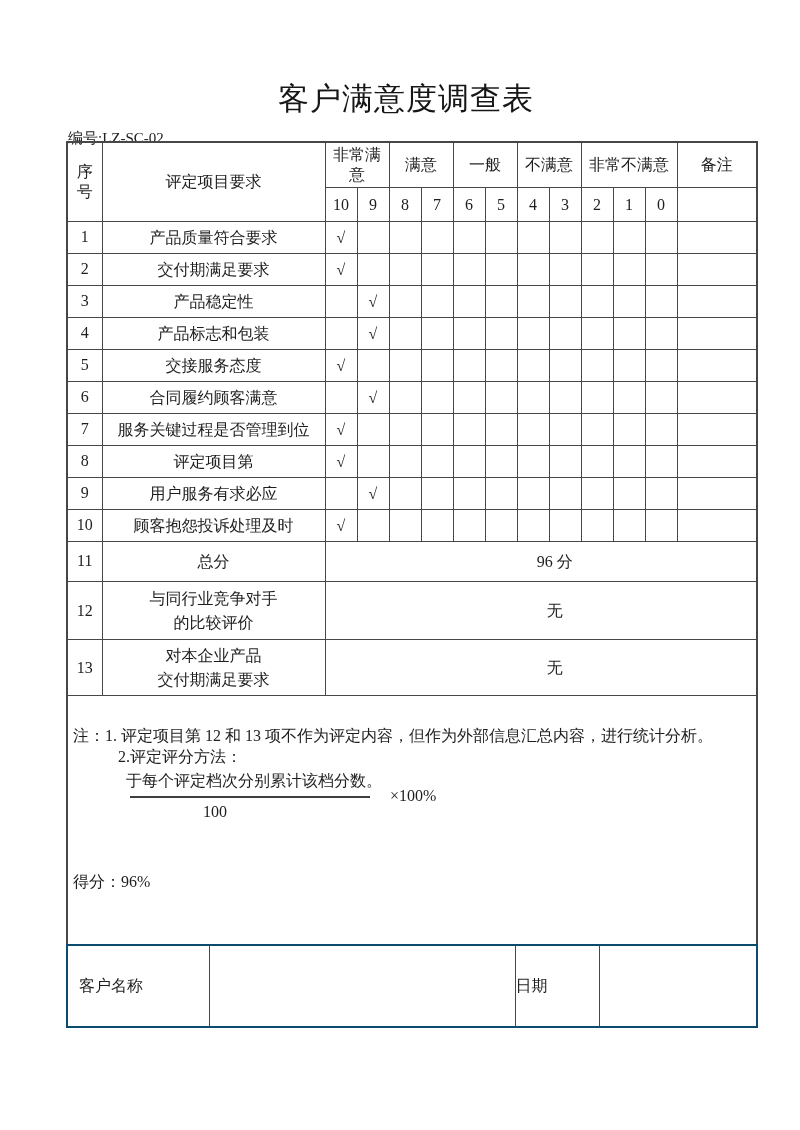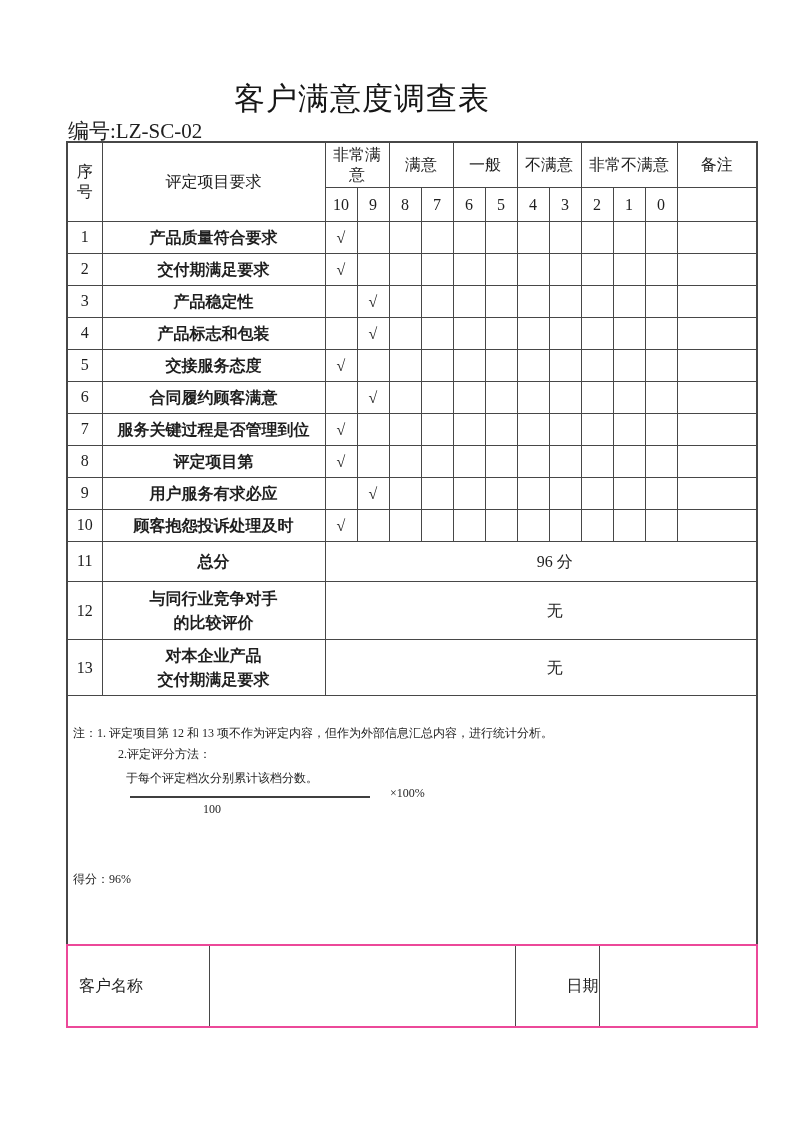--- a/index.html
+++ b/index.html
@@ -4,66 +4,66 @@
 <style>
   html,body{margin:0;padding:0;}
   body{
     width:800px;height:1130px;background:#ffffff;position:relative;
     font-family:"Liberation Serif","DejaVu Serif",serif;
     color:#1e1e1e;
     -webkit-font-smoothing:antialiased;
   }
   .title{
     position:absolute;top:78px;left:0;width:724px;
-    text-align:center;font-size:31px;letter-spacing:1px;color:#161616;
+    text-align:center;font-size:31px;letter-spacing:1px;color:#161616;padding-left:44px;
   }
   .doc-number{
-    position:absolute;top:117px;left:68px;font-size:21px;color:#202020;
+    position:absolute;top:129px;left:68px;font-size:15px;color:#202020;
   }
   .form-wrap{position:absolute;top:141px;left:66px;width:692px;}
   table.main{
     border-collapse:collapse;table-layout:fixed;width:690px;
     border:2px solid #474747;
   }
   table.main td{
     border:1px solid #474747;padding:0;text-align:center;vertical-align:middle;
     font-size:16px;line-height:1.25;overflow:hidden;
   }
   .h-group td{height:44px;}
   .h-seq{word-break:break-all;padding:8px 7px !important;line-height:1.45;}
   .h-grp{padding:0 4px !important;word-break:break-all;}
   .h-scores td{height:33px;font-size:17px;}
   .item-row td{height:29px;}
   .c-seq{vertical-align:bottom;line-height:1;padding-bottom:2px !important;font-size:16px;}
-  .c-item{font-size:15.5px;font-weight:bold;}
+  .c-item{font-size:15.5px;}
   .c-score{font-size:15px;}
   .summary-11 td{height:37px;}
   .summary-12 td{height:57px;}
   .summary-13 td{height:55px;}
   .summary-12 .c-seq,.summary-13 .c-seq{vertical-align:middle;padding-bottom:0 !important;}
   .c-merged{text-align:center;padding-left:28px !important;font-size:16px;}
   .c-item div{line-height:1.45;}
   .notes-cell{height:248px;position:relative;text-align:left !important;vertical-align:top !important;}
-  .notes-cell .abs{position:absolute;white-space:nowrap;font-size:12px;text-align:right;}
+  .notes-cell .abs{position:absolute;white-space:nowrap;font-size:16px;text-align:right;}
   .n-line1{top:30px;left:5px;}
   .n-line2{top:51px;left:50px;}
   .n-frac-num{top:75px;left:58px;}
   .n-frac-rule{position:absolute;top:100px;left:62px;width:240px;height:0;border-top:2px solid #3f3f3f;}
   .n-frac-den{top:106px;left:135px;}
   .n-mult{top:90px;left:322px;}
   .n-score{top:176px;left:5px;}
   table.footer{
     border-collapse:collapse;table-layout:fixed;width:690px;margin-top:-2px;
-    border:2px solid #ec4899;
+    border:2px solid #0c4a6e;
   }
   table.footer td{
     border:1px solid #474747;height:80px;font-size:16px;vertical-align:middle;padding:0;
   }
   .f-label{text-align:left;padding-left:11px !important;}
-  .f-date{text-align:right;}
+  .f-date{text-align:left;}
 </style>
 </head>
 <body>
 
 <div class="title">客户满意度调查表</div>
 <div class="doc-number">编号:LZ-SC-02</div>
 
 <div class="form-wrap">
   <table class="main">
     <colgroup>

